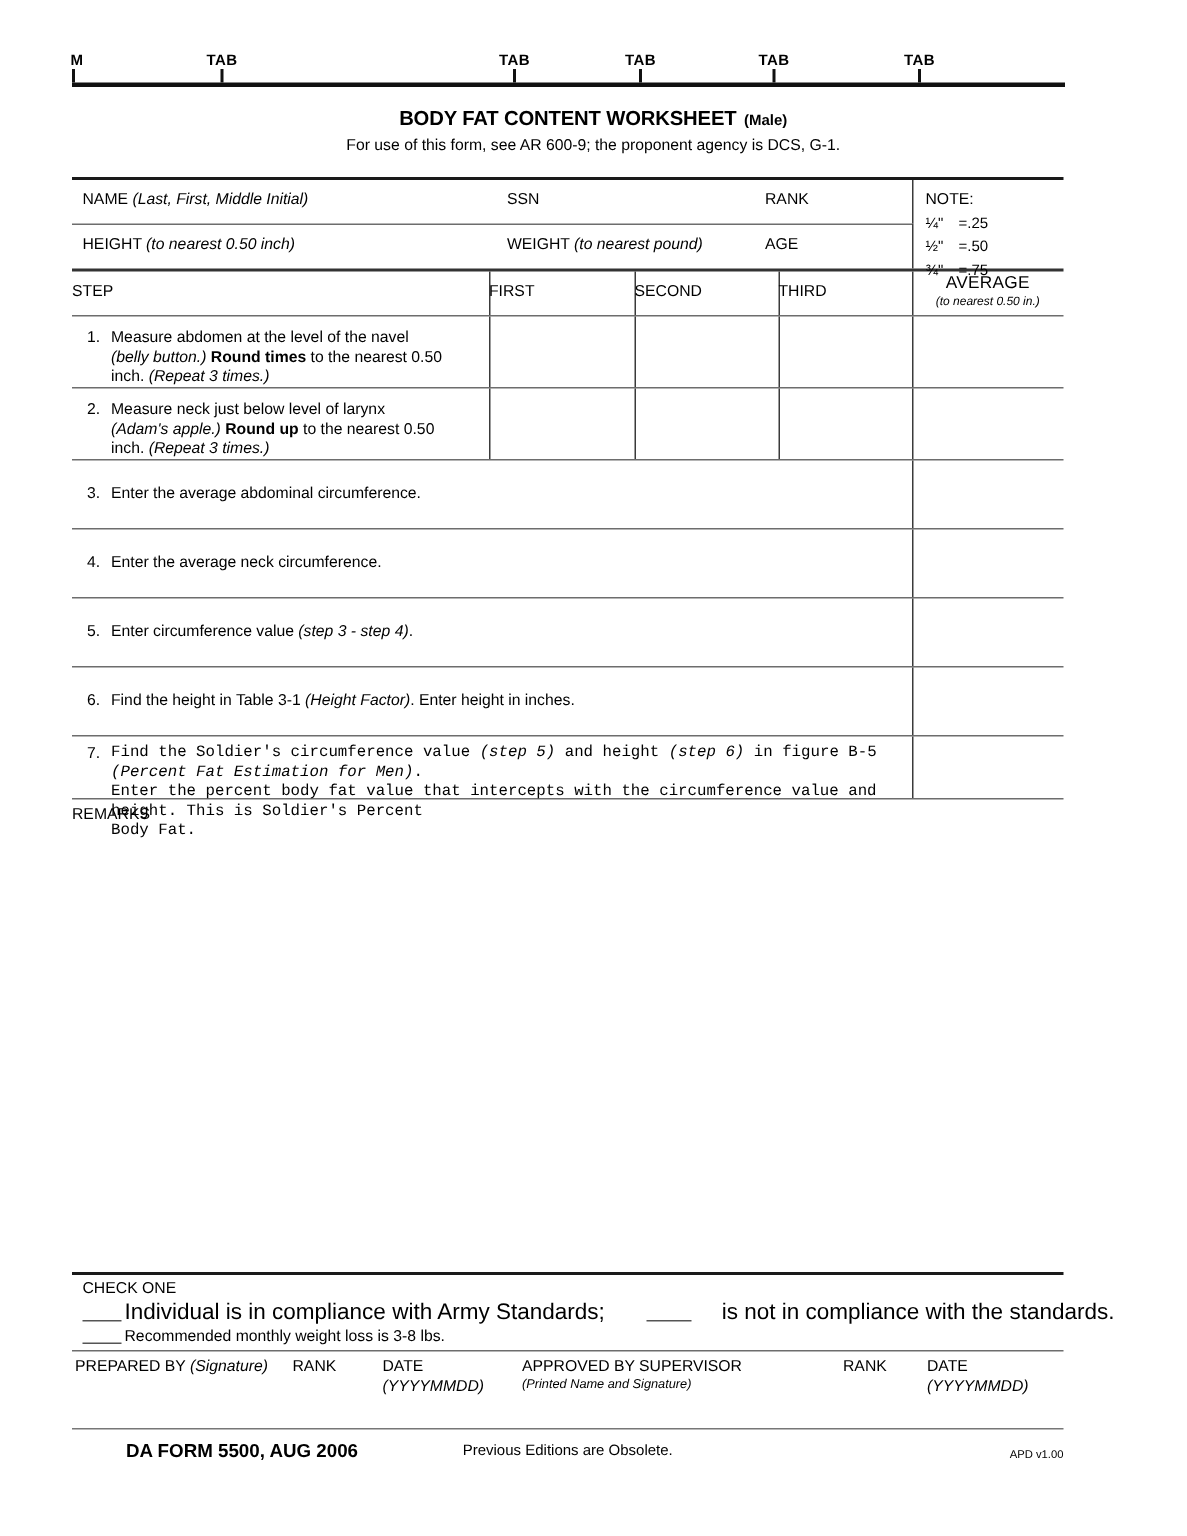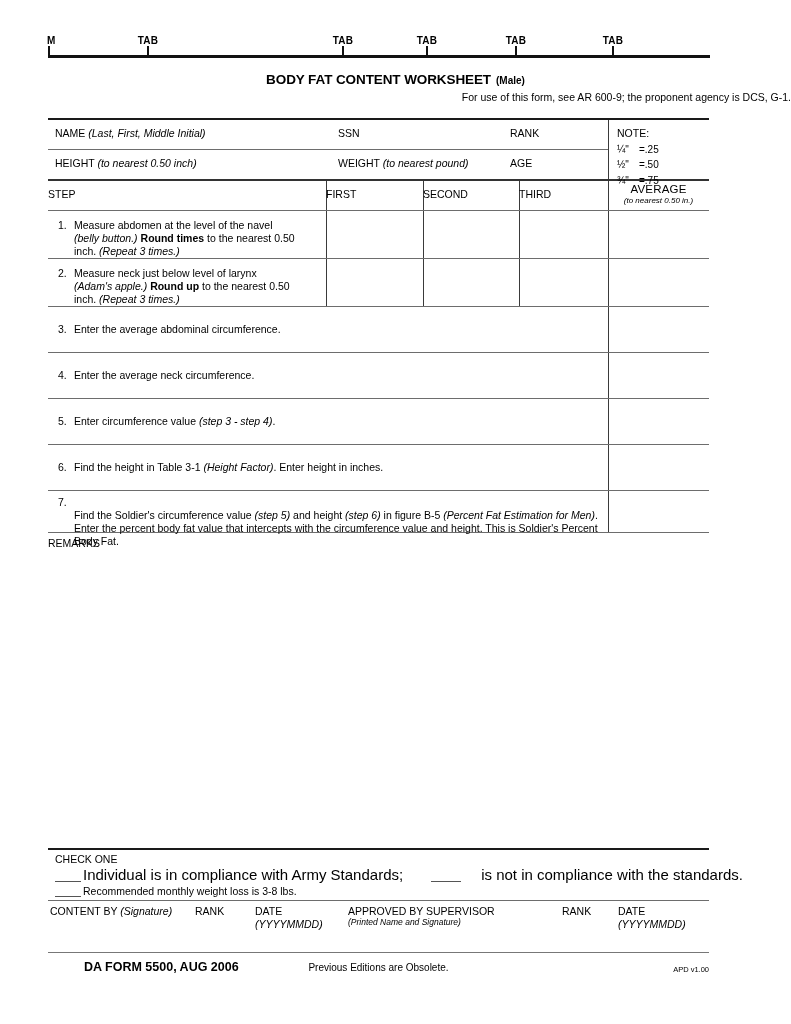--- a/index.html
+++ b/index.html
@@ -67,21 +67,20 @@
   }
   .form-title-paren {
     font-size: 10px;
     font-weight: bold;
     display: inline;
     margin-left: 5px;
   }
   .form-subtitle {
     margin-top: 3px;
     font-size: 10.5px;
-    text-align: right;
   }
 
   
   .tbl {
     position: absolute;
     left: 48px; top: 118px;
     width: 661px;
   }
   .rule-heavy { height: 2.4px; background: #1a1a1a; width: 100%; }
   .rule-light { height: 1px; background: #6d6d6d; width: 100%; }
@@ -148,21 +147,21 @@
     width: 248px;
     font-size: 10.5px;
     line-height: 13px;
   }
 
   
   .srow { height: 45px; }
   .srow .step-text { top: 16px; }
   .srow .step-num { top: 16px; }
   .srow7 { height: 41px; }
-  .srow7 .step-text { top: 18px; width: 550px; }
+  .srow7 .step-text { top: 5px; width: 550px; font-family: Liberation Mono, monospace; }
   .srow7 .step-num { top: 5px; }
 
   .remarks {
     position: absolute;
     left: 0; top: 4px;
     font-size: 10.5px;
   }
   .remarks-row { height: 24px; }
 
   
@@ -462,21 +461,21 @@
       </div>
       <div class="check-line-2">
         <span class="blank"></span><span>Recommended monthly weight loss is 3-8 lbs.</span>
       </div>
     </div>
 
     <div class="rule-light"></div>
 
     <div class="sig-block">
       <div class="sig-cell" style="left:2px">
-        <span>CONTENT BY</span>
+        <span>PREPARED BY</span>
         <span class="ital">(Signature)</span>
       </div>
       <div class="sig-cell" style="left:147px">RANK</div>
       <div class="sig-cell" style="left:207px">
         <span>DATE</span>
         <span class="sub">(YYYYMMDD)</span>
       </div>
       <div class="sig-cell" style="left:300px">
         <span>APPROVED BY SUPERVISOR</span>
         <span class="sub-small">(Printed Name and Signature)</span>

